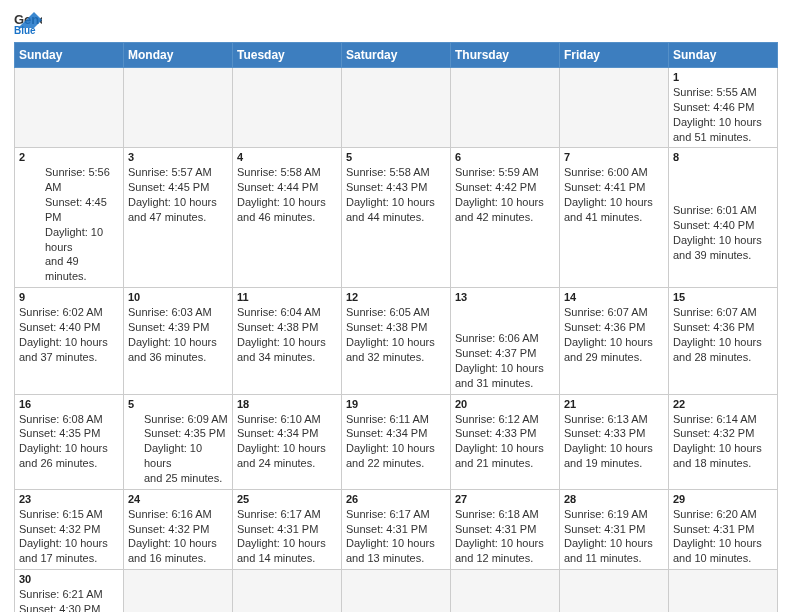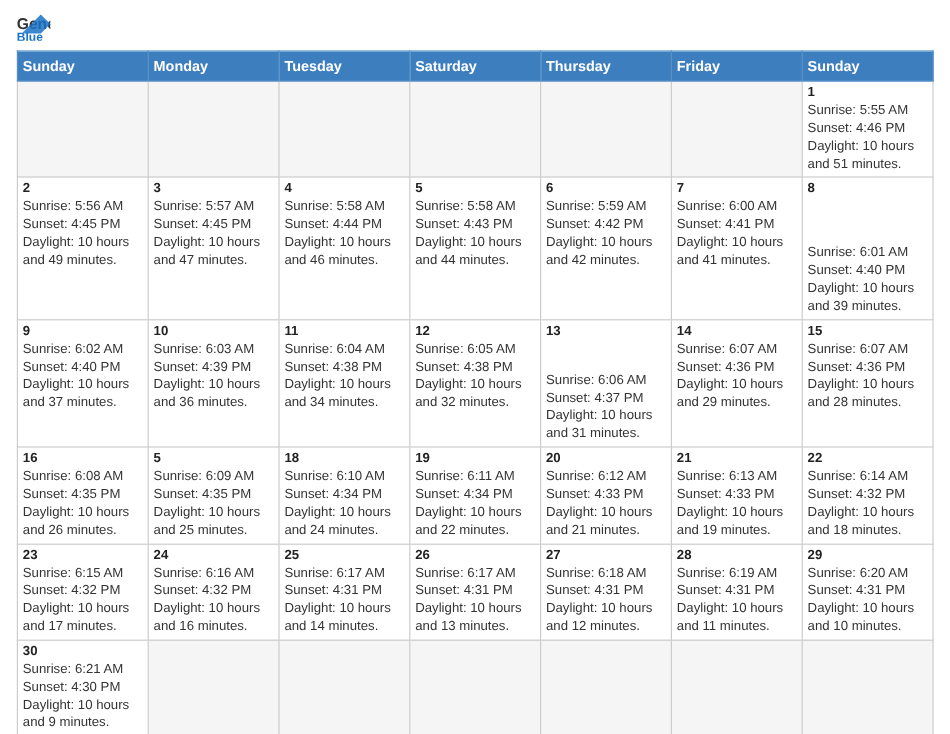--- a/index.html
+++ b/index.html
@@ -132,21 +132,21 @@
             <div class="day-num">1</div>
             <div class="cell-text" style="white-space: pre-line;">Sunrise: 5:55 AM
 Sunset: 4:46 PM
 Daylight: 10 hours
 and 51 minutes.</div>
           </td>
         </tr>
         <tr>
           <td>
             <div class="day-num">2</div>
-            <div class="cell-text" style="white-space: pre-line;">Sunrise: 5:56 AM
+            <div class="cell-text" style="white-space: pre-line; margin-left: 26px;">Sunrise: 5:56 AM
 Sunset: 4:45 PM
 Daylight: 10 hours
 and 49 minutes.</div>
           </td>
           <td>
             <div class="day-num">3</div>
             <div class="cell-text" style="white-space: pre-line;">Sunrise: 5:57 AM
 Sunset: 4:45 PM
 Daylight: 10 hours
 and 47 minutes.</div>
@@ -241,21 +241,21 @@
         <tr>
           <td>
             <div class="day-num">16</div>
             <div class="cell-text" style="white-space: pre-line;">Sunrise: 6:08 AM
 Sunset: 4:35 PM
 Daylight: 10 hours
 and 26 minutes.</div>
           </td>
           <td>
             <div class="day-num">5</div>
-            <div class="cell-text" style="white-space: pre-line;">Sunrise: 6:09 AM
+            <div class="cell-text" style="white-space: pre-line; margin-left: 16px;">Sunrise: 6:09 AM
 Sunset: 4:35 PM
 Daylight: 10 hours
 and 25 minutes.</div>
           </td>
           <td>
             <div class="day-num">18</div>
             <div class="cell-text" style="white-space: pre-line;">Sunrise: 6:10 AM
 Sunset: 4:34 PM
 Daylight: 10 hours
 and 24 minutes.</div>

